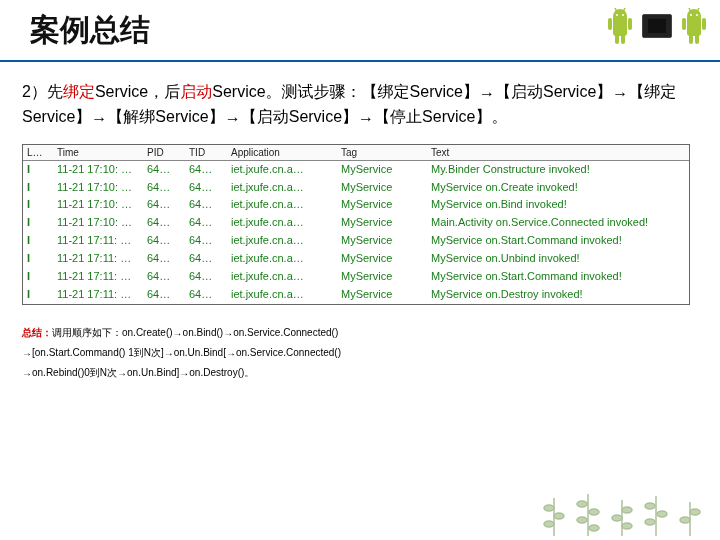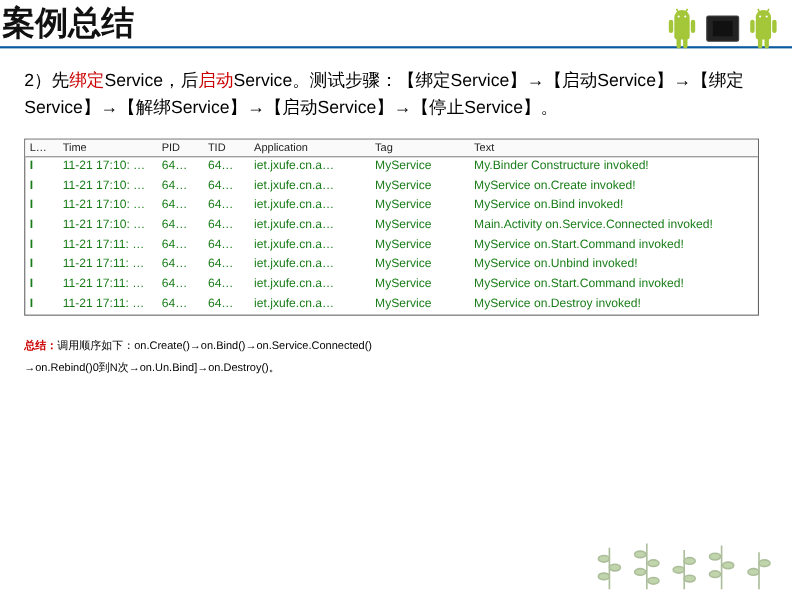--- a/index.html
+++ b/index.html
@@ -5,25 +5,25 @@
   * { margin: 0; padding: 0; box-sizing: border-box; }
   body {
     width: 720px;
     height: 540px;
     background: #fff;
     font-family: "Microsoft YaHei", Arial, sans-serif;
     overflow: hidden;
     position: relative;
   }
   .header {
-    height: 44px;
+    height: 62px;
     border-bottom: 2px solid #0a5aa0;
     display: flex;
     align-items: center;
-    padding: 0 2px;
+    padding: 0 30px;
     position: relative;
   }
   .title {
     font-size: 30px;
     font-weight: bold;
     color: #111;
   }
   .mascots {
     position: absolute;
     right: 12px;
@@ -258,20 +258,21 @@
           <span class="col-txt"><span>MyService </span><span class="u-mark">on.Destroy invoked!</span></span>
         </div>
       </div>
   </div>
 </div>
 
 <div class="summary">
   <div>
     <span class="lbl">总结：</span><span>调用顺序如下：on.Create()→on.Bind()→on.Service.Connected()</span>
   </div>
+  <div>→[on.Start.Command() 1到N次]→on.Un.Bind[→on.Service.Connected()</div>
   <div>→on.Rebind()0到N次→on.Un.Bind]→on.Destroy()。</div>
 </div>
 
 <div class="plants">
   <span class="plant">
       <svg viewBox="0 0 28 48">
         <g stroke="#6a8a4a" stroke-width="1.5" fill="#8fb36a">
           <line x1="14" y1="48" x2="14" y2="10"></line>
           <ellipse cx="9" cy="20" rx="5" ry="3"></ellipse>
           <ellipse cx="19" cy="28" rx="5" ry="3"></ellipse>

